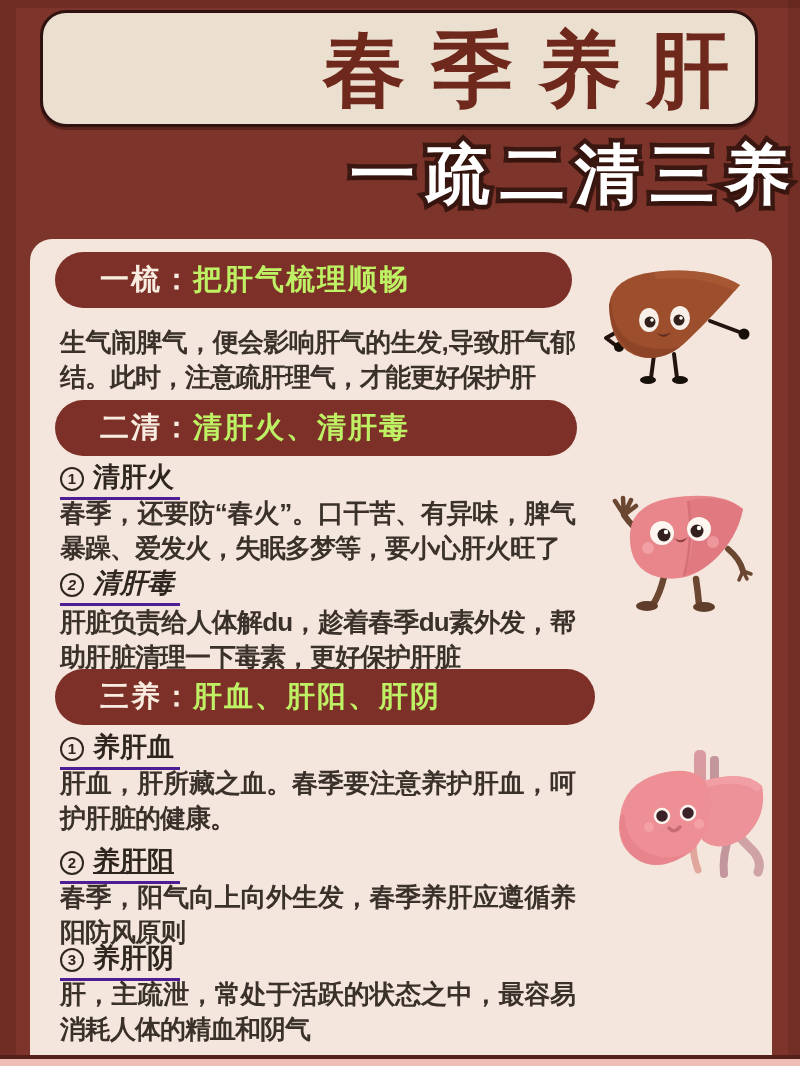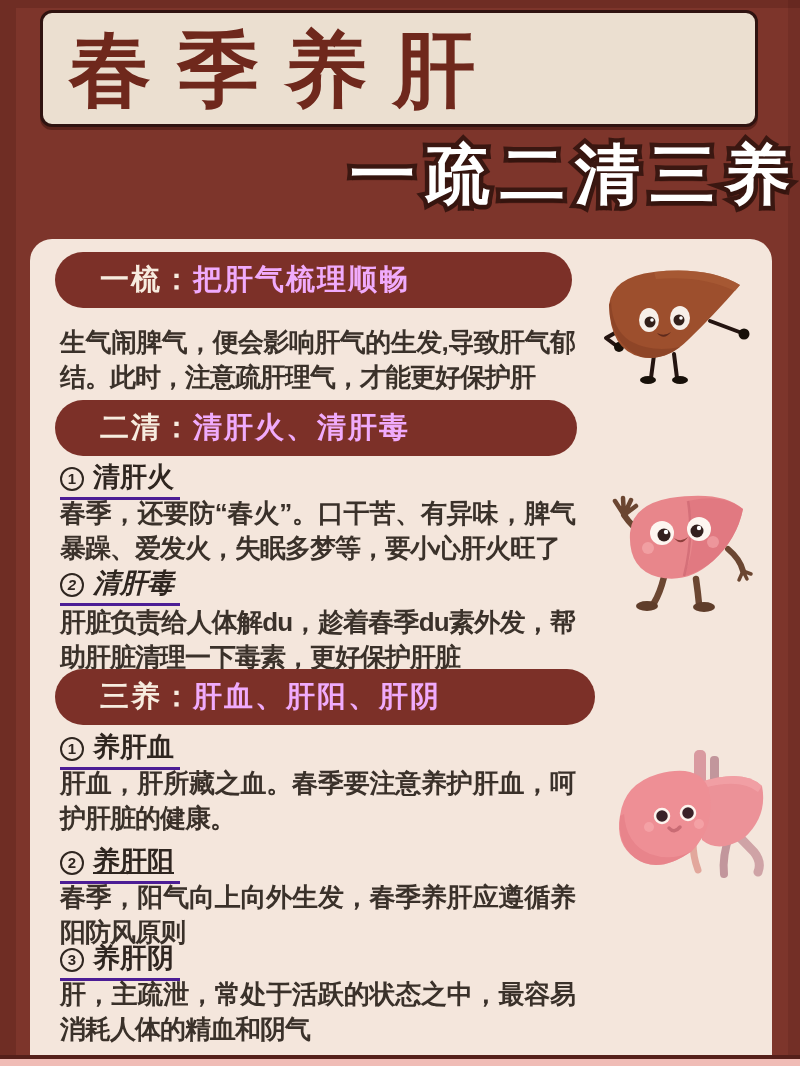--- a/index.html
+++ b/index.html
@@ -4,39 +4,39 @@
 <style>
   html,body{margin:0;padding:0;}
   body{width:800px;height:1066px;overflow:hidden;
        font-family:"Liberation Sans","DejaVu Sans",sans-serif;}
   .poster{position:relative;width:800px;height:1066px;background:#7d352b;overflow:hidden;
     box-shadow:inset 16px 8px 0 rgba(50,12,8,.18), inset -12px 0 0 rgba(50,12,8,.12);}
   .bottom-line{position:absolute;left:0;right:0;bottom:7px;height:4px;background:#55201a;}
   .bottom-strip{position:absolute;left:0;right:0;bottom:0;height:7px;background:#f0bcb6;}
 
   .title-box{position:absolute;left:40px;top:10px;width:718px;height:117px;
-    background:#ebdfd0;border:3px solid #2f1310;border-radius:12px;box-sizing:border-box;
-    display:flex;align-items:center;justify-content:flex-start;
+    background:#ebdfd0;border:3px solid #2f1310;border-radius:26px;box-sizing:border-box;
+    display:flex;align-items:center;justify-content:flex-end;
     box-shadow:0 3px 0 rgba(40,10,6,.4);}
   .title-text{font-family:"DejaVu Serif","Liberation Serif",serif;font-weight:700;
     font-size:82px;color:#6f281c;letter-spacing:26px;text-indent:26px;line-height:1;}
 
   .subtitle{position:absolute;left:0;top:136px;width:100%;text-align:right;
     font-size:65px;font-weight:900;color:#ffffff;letter-spacing:10px;line-height:1.2;
     -webkit-text-stroke:9px #3a1711;paint-order:stroke fill;
     text-shadow:0 5px 0 rgba(45,15,10,.35);}
 
   .panel{position:absolute;left:30px;top:228px;width:742px;height:1037px;
     background:#f4e6dc;border-radius:22px;margin-top:11px;}
 
   .pill{position:absolute;height:56px;background:#7c3028;border-radius:28px;
     display:flex;align-items:center;padding-left:45px;box-sizing:border-box;
     font-size:29px;font-weight:800;letter-spacing:2px;white-space:nowrap;}
   .pill .prefix{color:#f7ecdf;}
-  .pill .rest{color:#f0abfc;}
+  .pill .rest{color:#bef264;}
   .pill1{left:25px;top:13px;width:517px;}
   .pill2{left:25px;top:161px;width:522px;text-align:center;}
   .pill3{left:25px;top:430px;width:540px;}
 
   .body-text{position:absolute;left:30px;width:515px;
     font-size:26px;line-height:35px;font-weight:700;color:#3a312a;letter-spacing:-1px;
     text-align:justify;}
   .p1{top:86px;}
   .p2{top:257px;}
   .p3{top:366px;}

